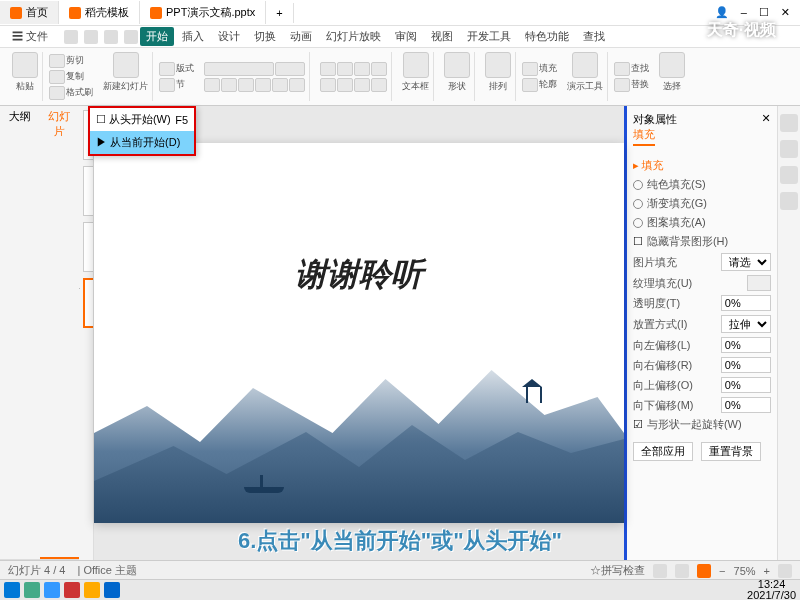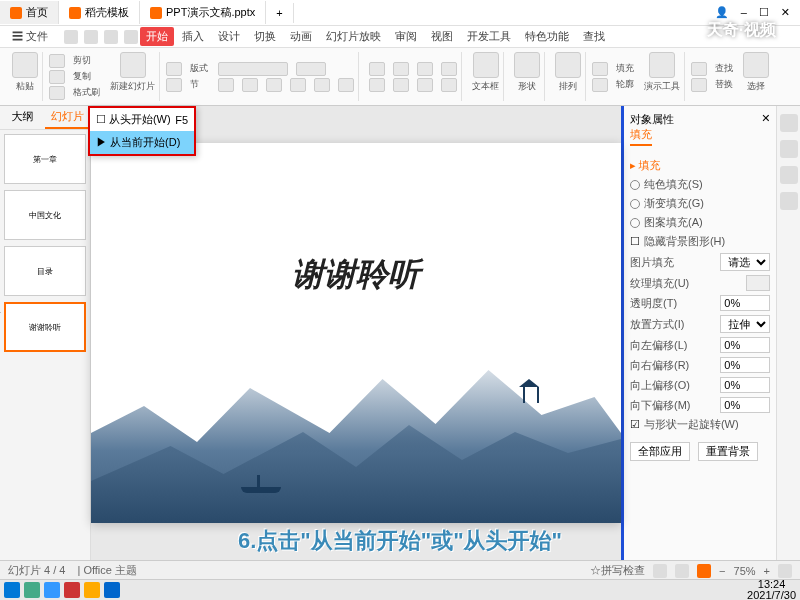--- a/index.html
+++ b/index.html
@@ -5,38 +5,38 @@
 *{margin:0;padding:0;box-sizing:border-box;font-family:"Microsoft YaHei",sans-serif;font-size:11px}
 body{width:800px;height:600px;background:#fff;overflow:hidden;position:relative}
 .titlebar{height:26px;background:#fff;display:flex;align-items:center;border-bottom:1px solid #e0e0e0}
 .tab{padding:4px 10px;display:flex;align-items:center;gap:4px;border-right:1px solid #e0e0e0}
 .tab.home{background:#f0f0f0}
 .tab-icon{width:12px;height:12px;background:#ff6a00;border-radius:2px}
 .tab-doc{width:12px;height:12px;background:#ff6a00;border-radius:2px}
 .win-controls{margin-left:auto;display:flex;gap:12px;padding-right:10px}
 .menubar{height:22px;display:flex;align-items:center;padding:0 6px;gap:2px;border-bottom:1px solid #e0e0e0}
 .menu-item{padding:2px 6px;color:#444}
-.menu-item.active{background:#ef4444;color:#fff;border-radius:2px}
+.menu-item.active{background:#0f766e;color:#fff;border-radius:2px}
 .qat{display:flex;gap:6px;margin-left:8px}
 .qat-ico{width:14px;height:14px;background:#ddd;border-radius:2px}
 .ribbon{height:58px;display:flex;align-items:center;padding:4px 8px;gap:6px;border-bottom:1px solid #ccc;background:#fafafa}
 .rgroup{display:flex;flex-direction:column;align-items:center;gap:2px;padding:0 4px;border-right:1px solid #e0e0e0;height:100%}
 .rgroup:last-child{border-right:none}
 .rico-lg{width:26px;height:26px;background:#e8e8e8;border:1px solid #ccc;border-radius:3px}
 .rico-sm{width:16px;height:14px;background:#e8e8e8;border:1px solid #ccc;border-radius:2px}
 .rlabel{font-size:9px;color:#555}
 .rstack{display:flex;flex-direction:column;gap:2px}
-.rrow{display:flex;gap:8px}
+.rrow{display:flex;gap:1px}
 .play-btn{width:32px;height:28px;background:#fff;border:1px solid #ccc;display:flex;align-items:center;justify-content:center;border-radius:3px}
 .play-tri{width:0;height:0;border-left:9px solid #ff6a00;border-top:6px solid transparent;border-bottom:6px solid transparent}
 .dropdown{position:absolute;top:106px;left:88px;width:108px;background:#fff;border:2px solid #d00;z-index:10;box-shadow:2px 2px 6px rgba(0,0,0,.2)}
 .dd-item{padding:4px 6px;display:flex;justify-content:space-between;align-items:center}
 .dd-item.hover{background:#7dd3fc}
 .workspace{position:absolute;top:106px;left:0;right:0;bottom:40px;display:flex}
-.leftpane{width:94px;background:#f4f4f4;border-right:1px solid #ddd;display:flex;flex-direction:column}
+.leftpane{width:94px;background:#f4f4f4;border-right:1px solid #ddd;display:flex;flex-direction:row}
 .pane-tabs{display:flex;font-size:10px;border-bottom:1px solid #ddd}
 .pane-tab{padding:3px 6px;flex:1;text-align:center}
 .pane-tab.active{color:#ff6a00;border-bottom:2px solid #ff6a00}
 .thumbs{flex:1;overflow:auto;padding:4px}
 .thumb{width:82px;height:50px;background:#fff;border:1px solid #ccc;margin-bottom:6px;display:flex;align-items:center;justify-content:center;font-size:8px;position:relative}
 .thumb.sel{border:2px solid #ff6a00}
 .thumb-num{position:absolute;left:-10px;top:2px;font-size:9px;color:#666}
 .canvas-area{flex:1;background:#e8e8e8;display:flex;align-items:center;justify-content:center;position:relative}
 .slide{width:530px;height:380px;background:#fff;box-shadow:0 2px 10px rgba(0,0,0,.2);position:relative;overflow:hidden}
 .slide-title{position:absolute;top:110px;width:100%;text-align:center;font-size:32px;font-family:"STKaiti","KaiTi",serif;font-weight:bold;font-style:italic;color:#222}

